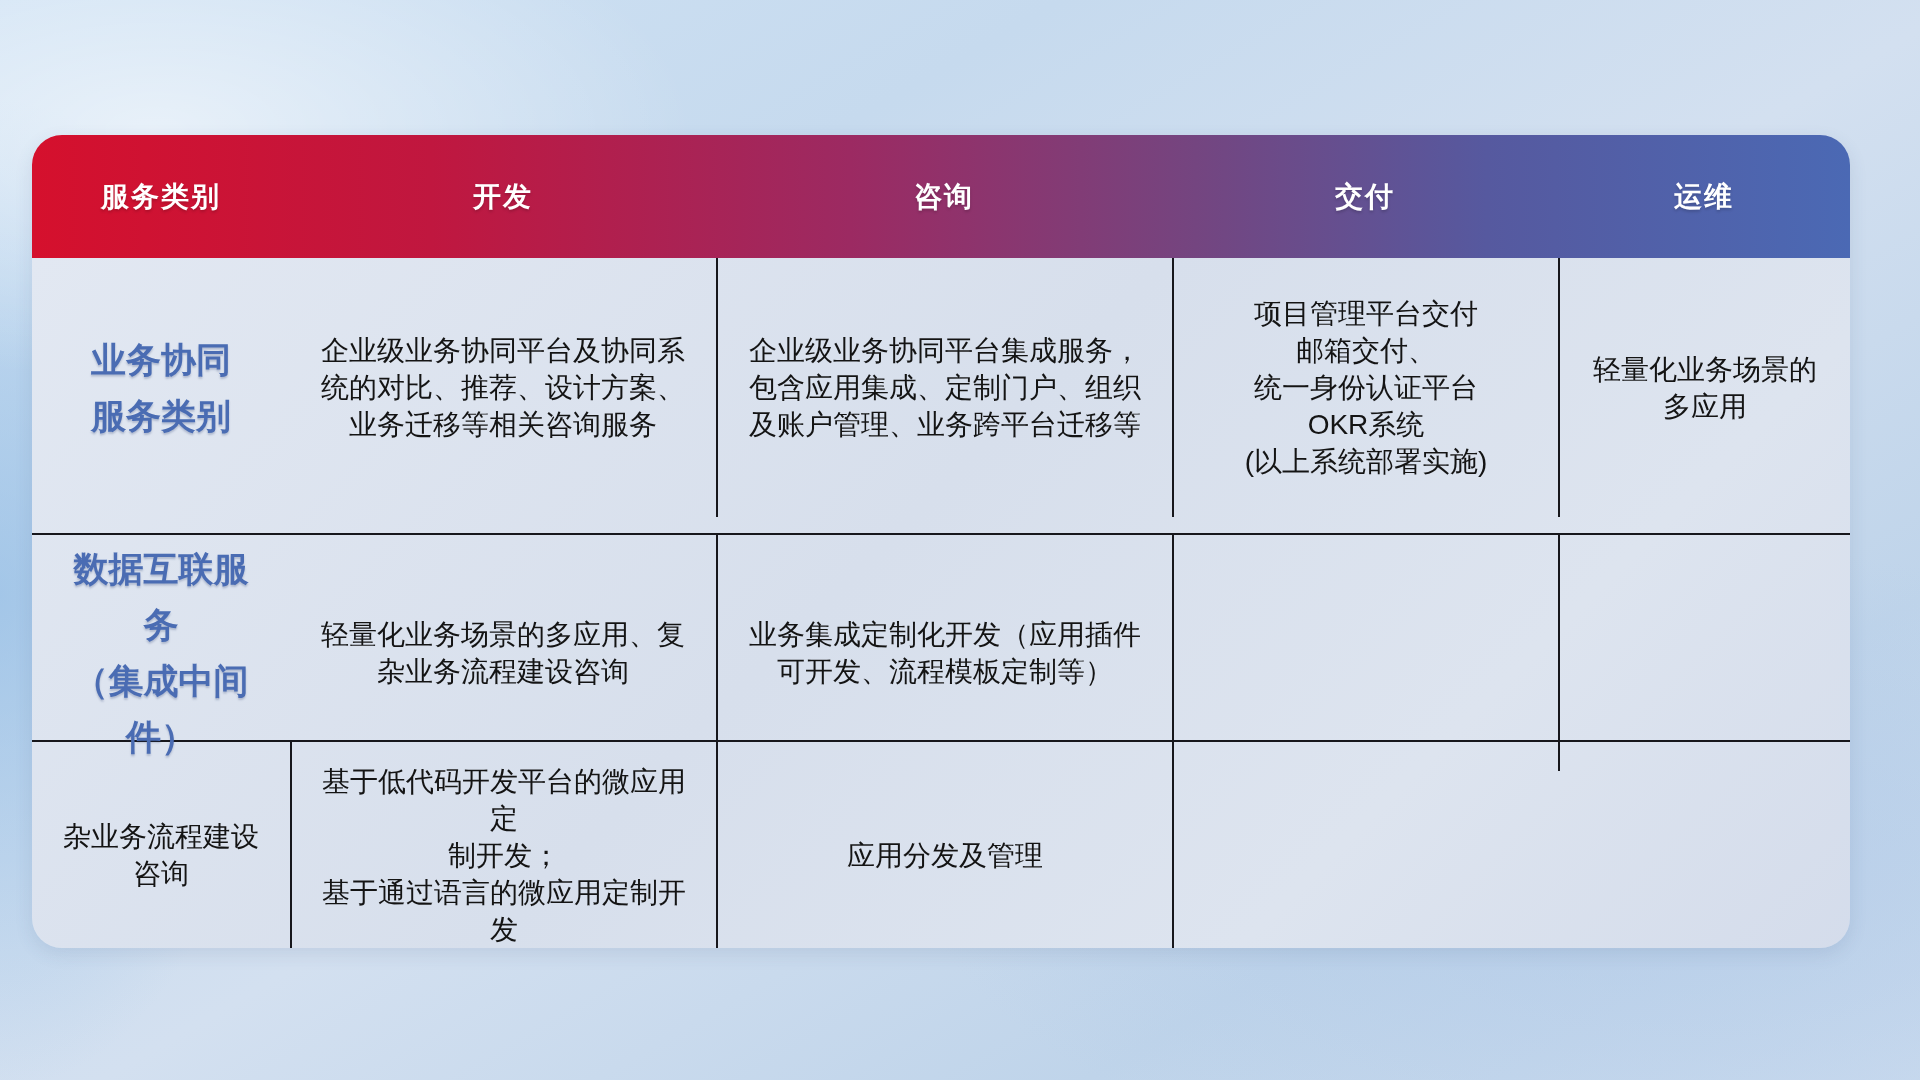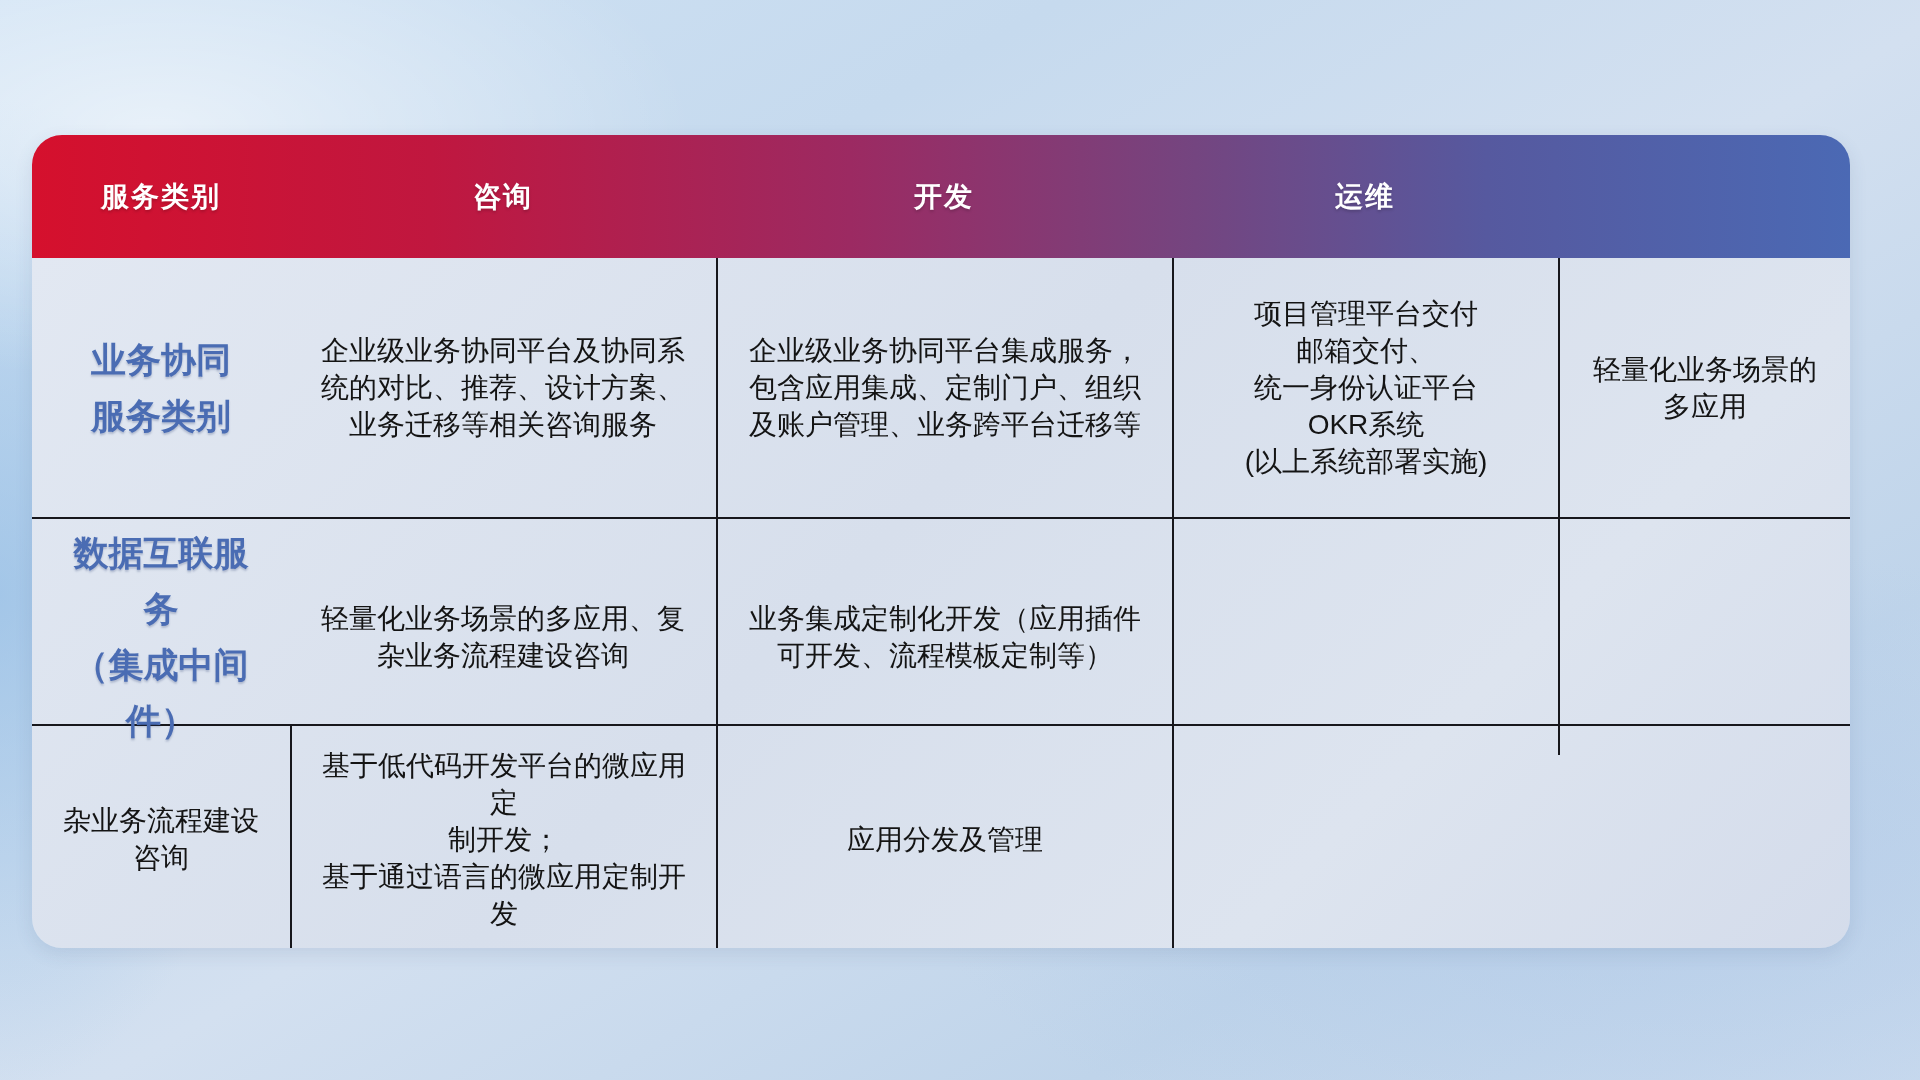--- a/index.html
+++ b/index.html
@@ -48,21 +48,21 @@
   }
 
   .table-body {
     background: linear-gradient(135deg, #e2e8f2 0%, #d7dfec 45%, #dde4ef 75%, #d4dceb 100%);
   }
   .table-row {
     display: grid;
     grid-template-columns: 258px 426px 456px 386px 292px;
   }
   .table-row.row-0 { height: 259px; }
-  .table-row.row-1 { height: 205px; }
+  .table-row.row-1 { height: 205px; margin-top: 16px; }
   .table-row.row-2 { height: 226px; }
   .table-row + .table-row { border-top: 2px solid #17171c; }
 
   .body-cell {
     display: flex;
     align-items: center;
     justify-content: center;
     text-align: center;
     white-space: pre-line;
     color: #141414;
@@ -82,22 +82,23 @@
     text-shadow: 0 2px 2px rgba(40,60,110,0.25);
   }
 </style>
 </head>
 <body>
 
 <div class="slide-table">
 
   <div class="table-header">
     <div class="header-cell">服务类别</div>
+    <div class="header-cell">开发</div>
     <div class="header-cell">咨询</div>
-    <div class="header-cell">开发</div>
+    <div class="header-cell">交付</div>
     <div class="header-cell">运维</div>
   </div>
 
   <div class="table-body">
 
     <div class="table-row row-0">
       <div class="body-cell col-category">业务协同
 服务类别</div>
       <div class="body-cell col-consulting">企业级业务协同平台及协同系
 统的对比、推荐、设计方案、

